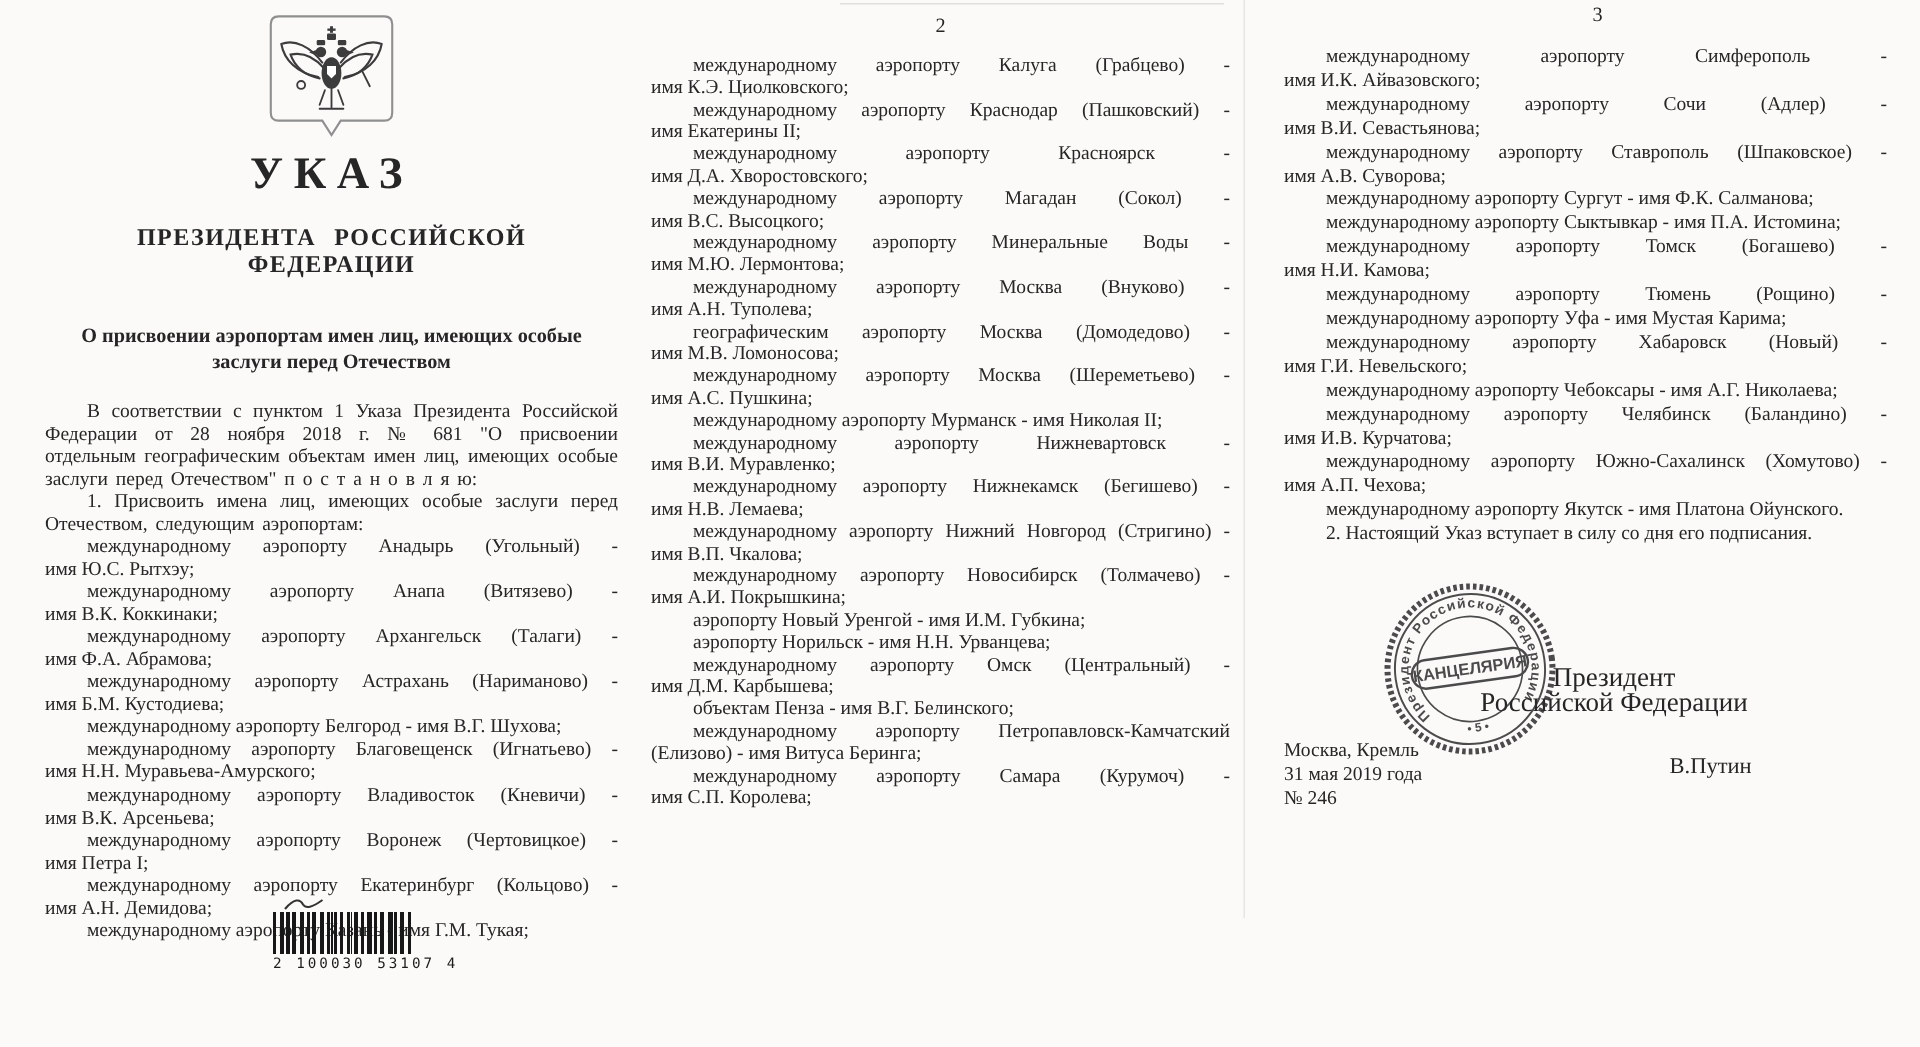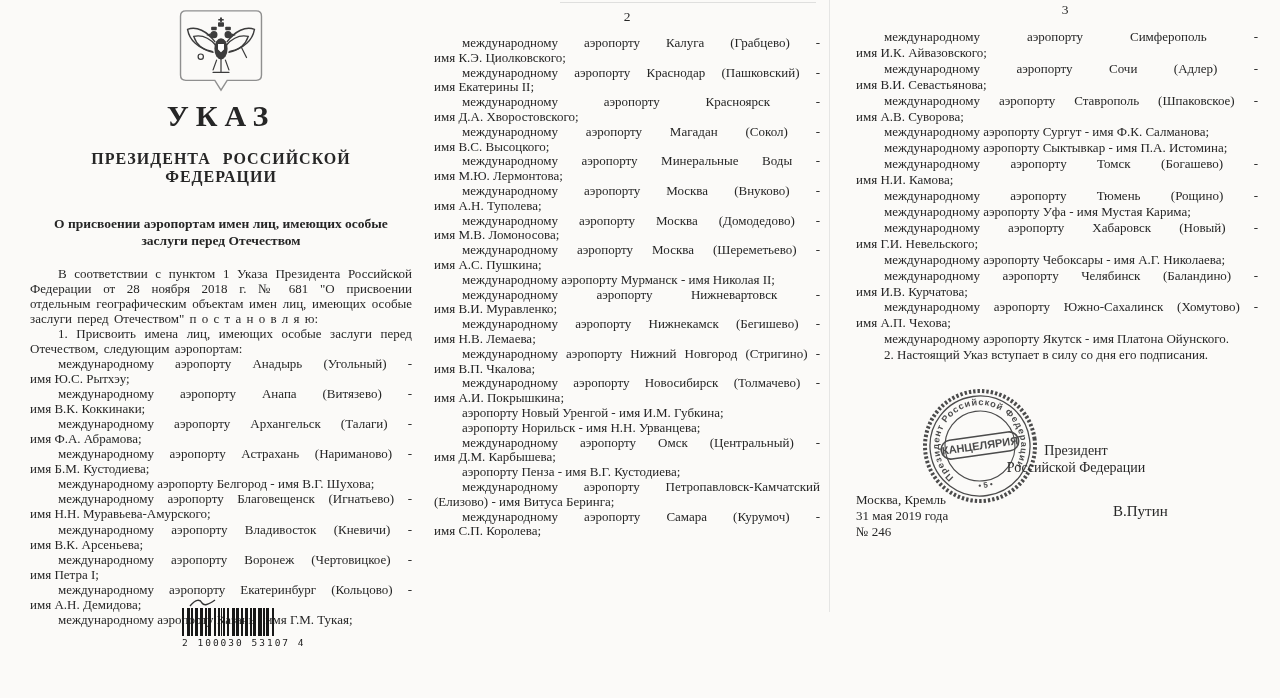--- a/index.html
+++ b/index.html
@@ -38,21 +38,21 @@
     background:
       repeating-linear-gradient(90deg,#171717 0 2px,transparent 2px 4.5px),
       repeating-linear-gradient(90deg,#171717 0 1px,transparent 1px 6.5px),
       repeating-linear-gradient(90deg,transparent 0 10px,#171717 10px 11px,transparent 11px 23px);
   }
   .bc-digits{margin-top:1px;font-family:"DejaVu Sans Mono",monospace;font-size:9.5px;letter-spacing:2px;color:#1d1d1d;white-space:nowrap;}
 
   .closing{font-size:13px;line-height:15.9px;text-indent:28px;}
 
   .stamp{position:absolute;left:64px;top:386px;width:120px;height:120px;opacity:.85;}
-  .sig-role{position:absolute;left:120px;top:443px;width:200px;text-align:center;font-size:14px;line-height:16.5px;}
+  .sig-role{position:absolute;left:120px;top:443px;width:200px;text-align:center;font-size:18px;line-height:16.5px;}
   .sig-name{position:absolute;left:257px;top:459px;font-size:15px;line-height:16.5px;margin-top:44px;}
   .footer{position:absolute;left:0;top:492px;font-size:13px;line-height:16px;}
 
   .artifact-h{position:absolute;left:560px;top:2px;width:256px;height:1px;background:#c9c9c9;opacity:.55;}
   .artifact-v{position:absolute;left:829px;top:0;width:1px;height:612px;background:#cfcfcf;opacity:.5;}
 </style>
 </head>
 <body>
 
 <div class="artifact-h"></div>
@@ -172,21 +172,21 @@
       </div>
       <div class="item">
         <div class="l-just">международному аэропорту Минеральные Воды -</div>
         <div class="l-left">имя М.Ю. Лермонтова;</div>
       </div>
       <div class="item">
         <div class="l-just">международному аэропорту Москва (Внуково) -</div>
         <div class="l-left">имя А.Н. Туполева;</div>
       </div>
       <div class="item">
-        <div class="l-just">международному аэропорту Москва (Домодедово) -</div>
+        <div class="l-just">географическим аэропорту Москва (Домодедово) -</div>
         <div class="l-left">имя М.В. Ломоносова;</div>
       </div>
       <div class="item">
         <div class="l-just">международному аэропорту Москва (Шереметьево) -</div>
         <div class="l-left">имя А.С. Пушкина;</div>
       </div>
       <div class="item">
         <div class="l-single">международному аэропорту Мурманск - имя Николая II;</div>
       </div>
       <div class="item">
@@ -209,21 +209,21 @@
         <div class="l-single">аэропорту Новый Уренгой - имя И.М. Губкина;</div>
       </div>
       <div class="item">
         <div class="l-single">аэропорту Норильск - имя Н.Н. Урванцева;</div>
       </div>
       <div class="item">
         <div class="l-just">международному аэропорту Омск (Центральный) -</div>
         <div class="l-left">имя Д.М. Карбышева;</div>
       </div>
       <div class="item">
-        <div class="l-single">аэропорту Пенза - имя В.Г. Кустодиева;</div>
+        <div class="l-single">объектам Пенза - имя В.Г. Белинского;</div>
       </div>
       <div class="item">
         <div class="l-just">международному аэропорту Петропавловск-Камчатский</div>
         <div class="l-left">(Елизово) - имя Витуса Беринга;</div>
       </div>
       <div class="item">
         <div class="l-just">международному аэропорту Самара (Курумоч) -</div>
         <div class="l-left">имя С.П. Королева;</div>
       </div>
     </div>

